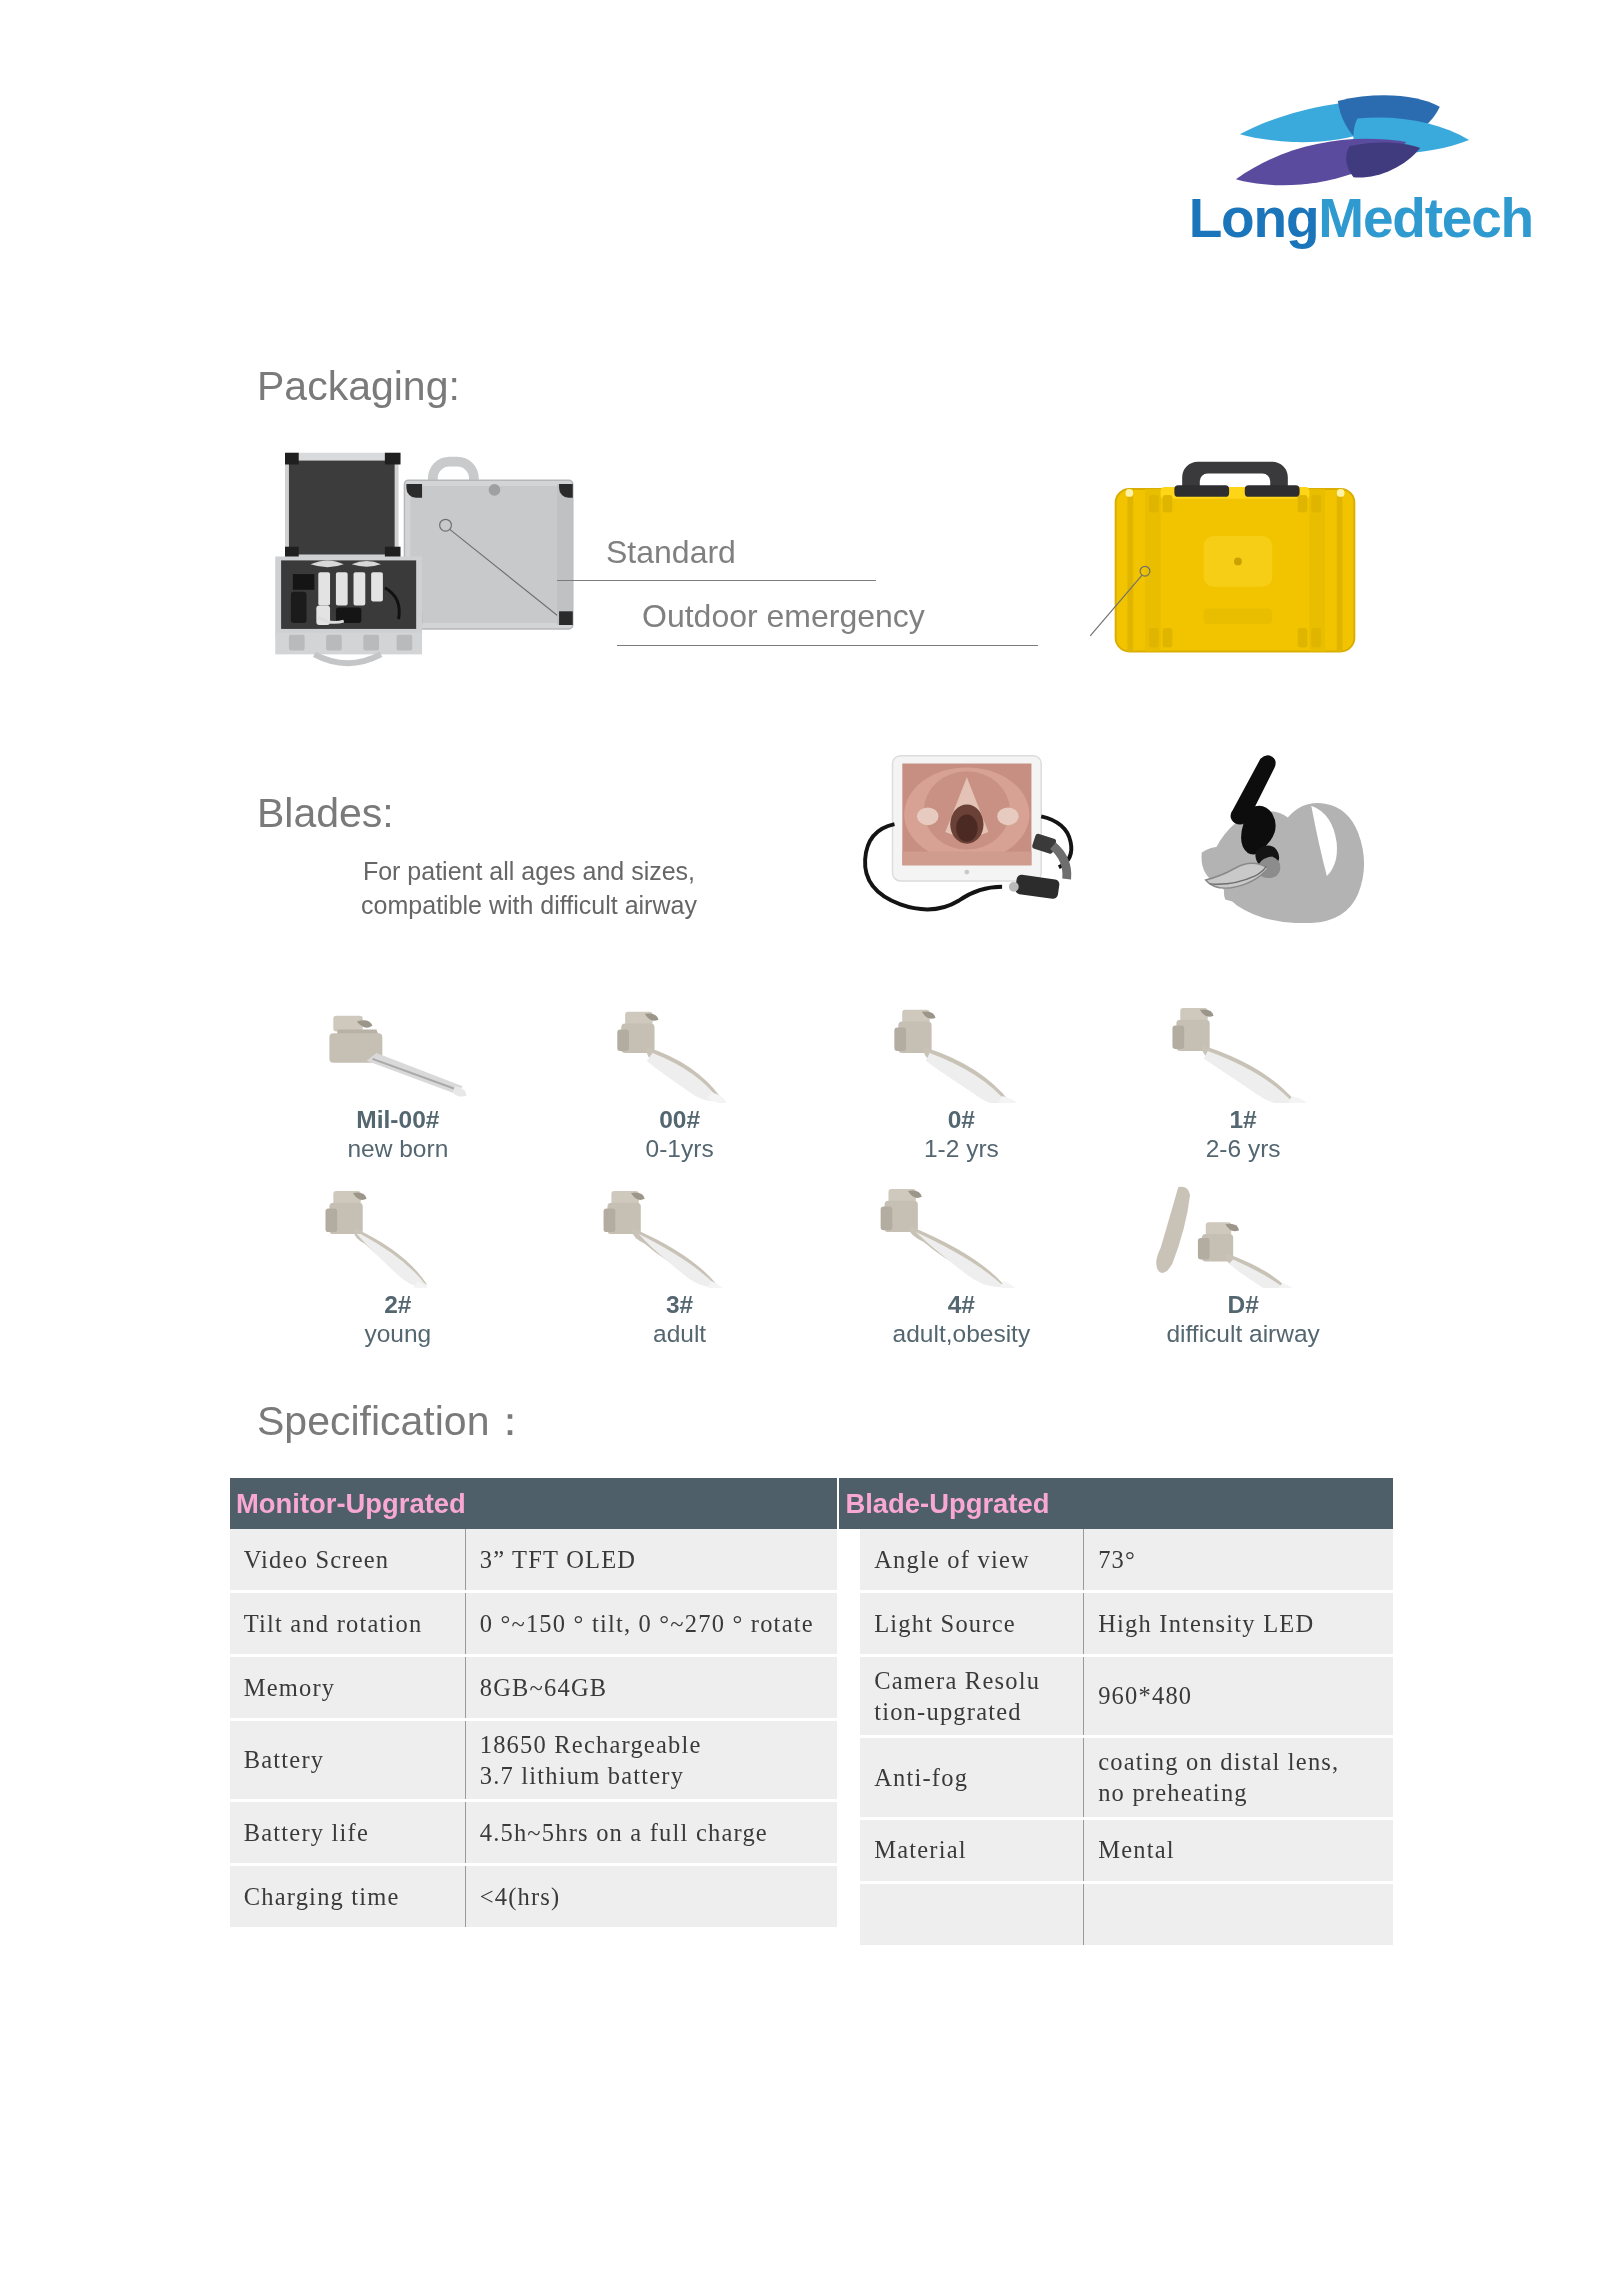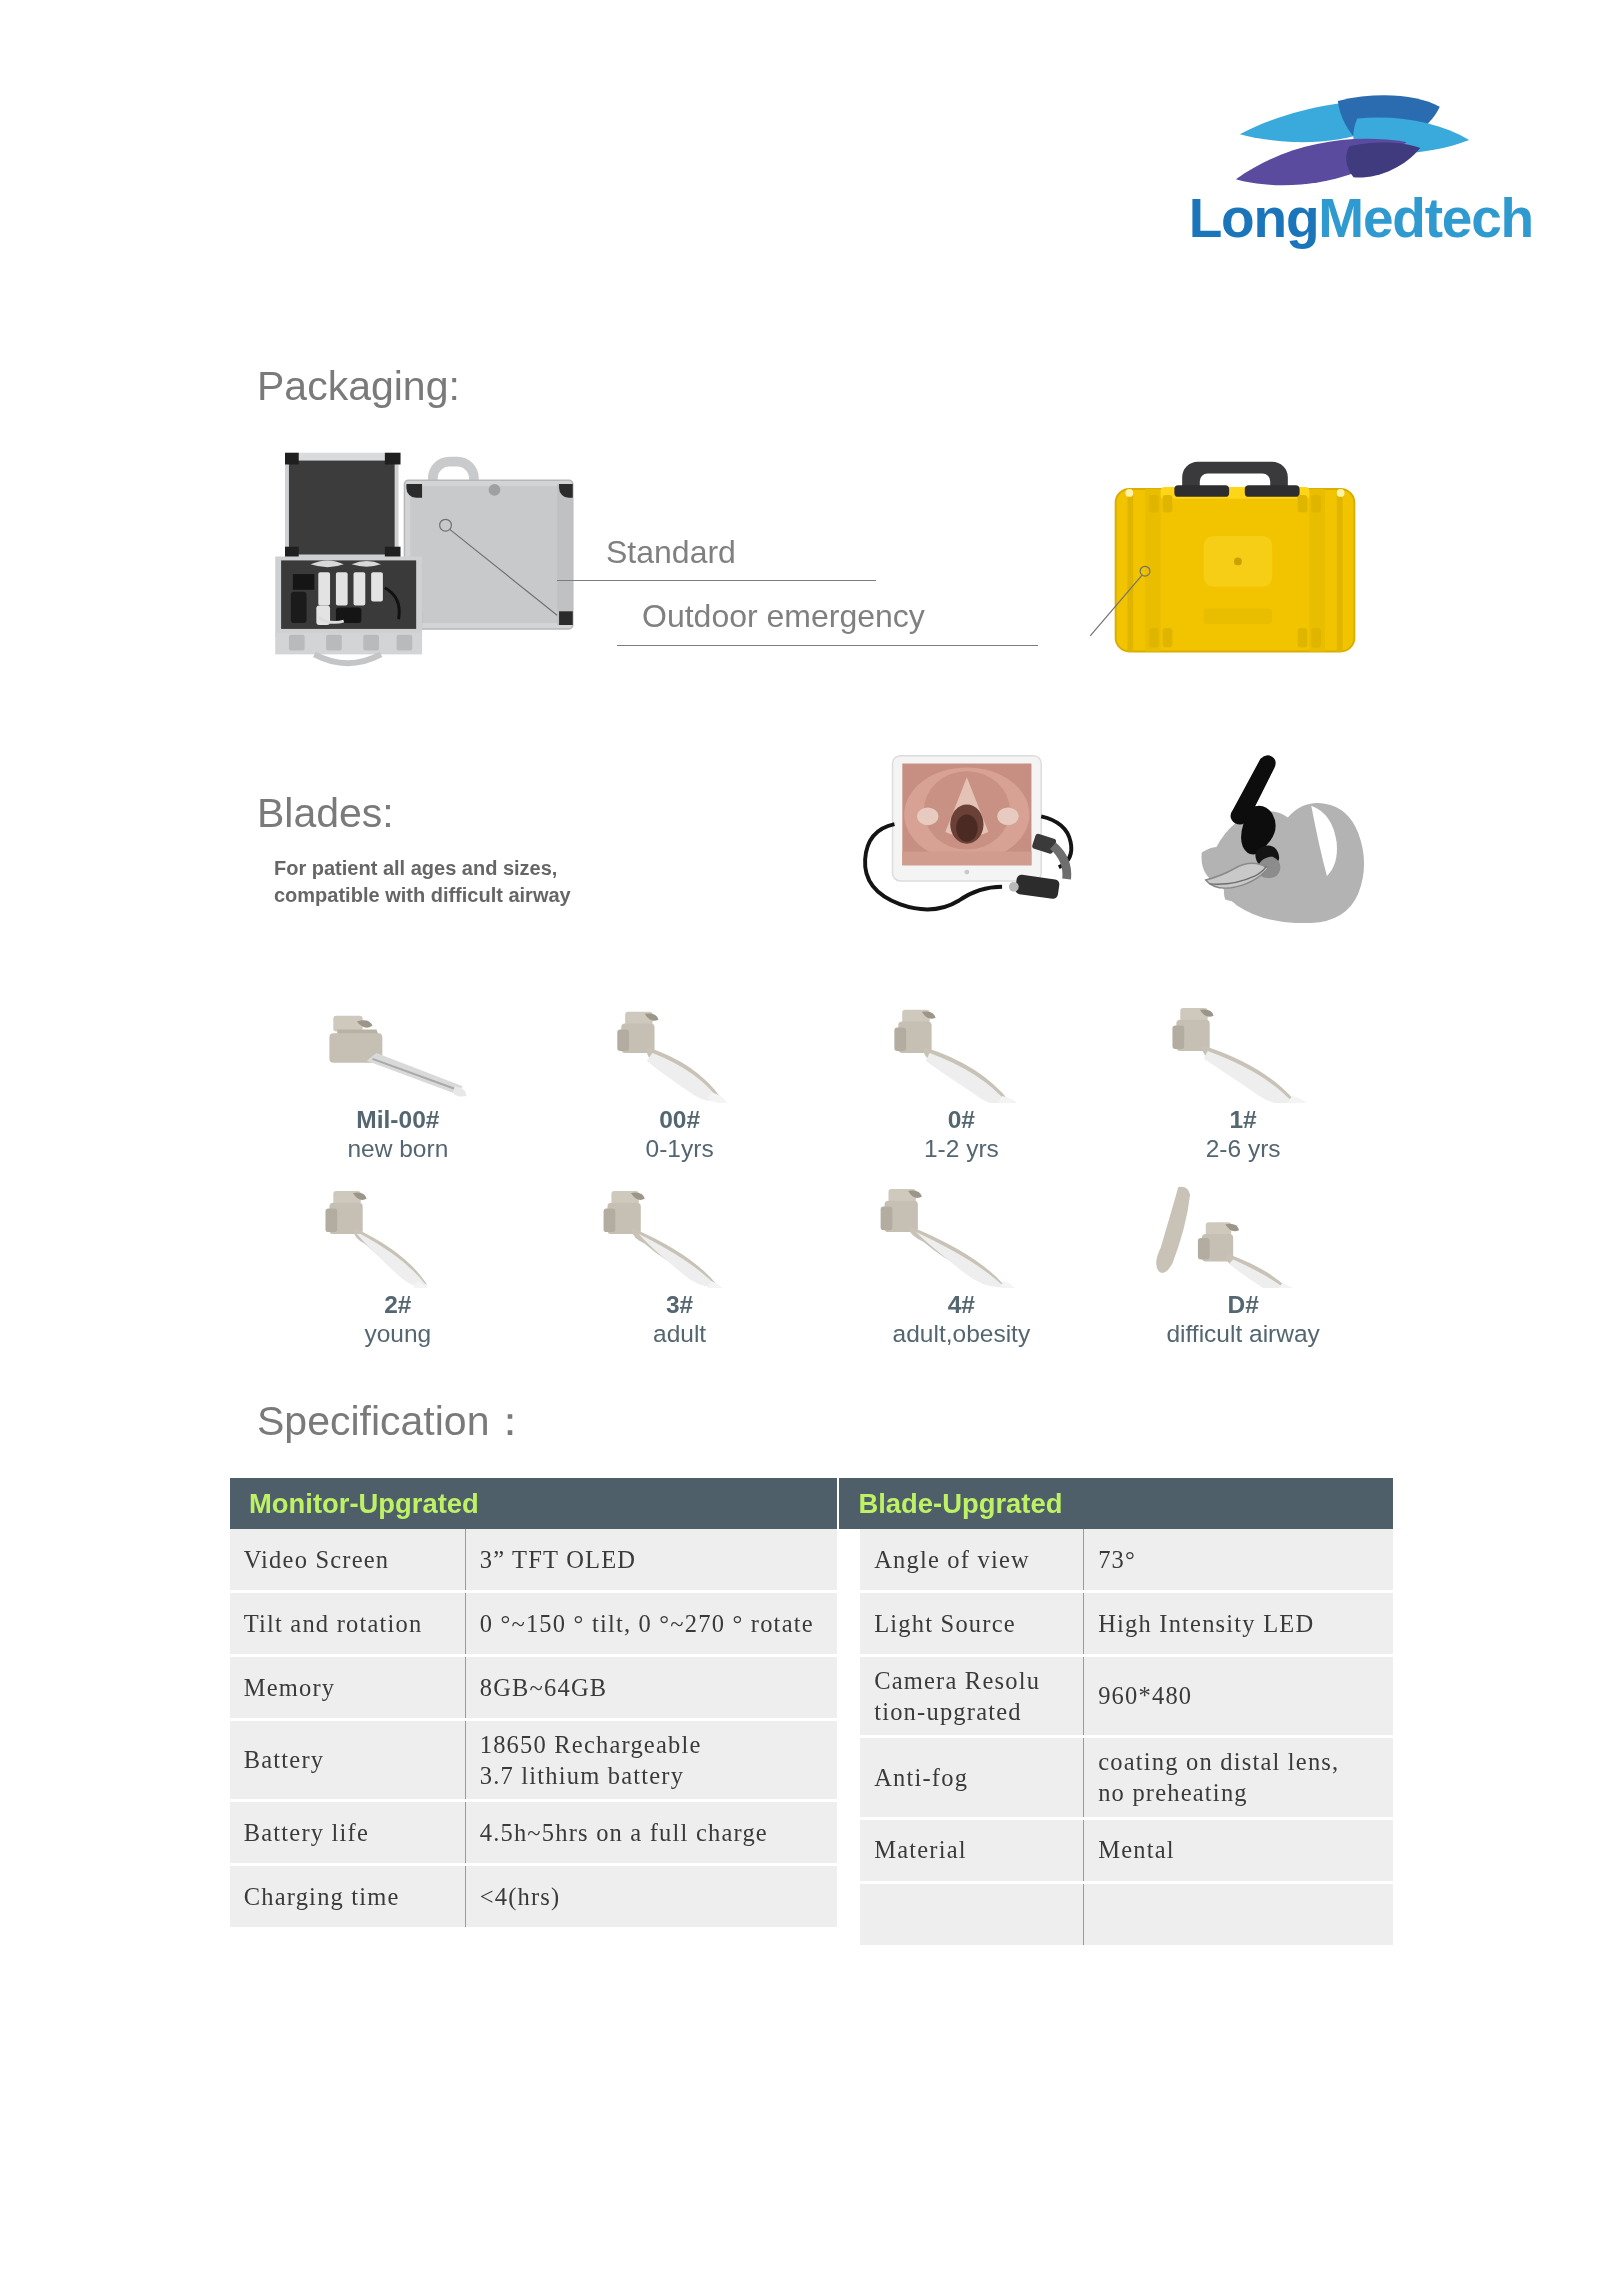--- a/index.html
+++ b/index.html
@@ -57,23 +57,24 @@
   #heading-packaging { left: 257px; top: 363px; }
   #heading-blades    { left: 257px; top: 790px; }
   #heading-spec      { left: 257px; top: 1394px; }
 
   #blades-subtitle {
     position: absolute;
     left: 274px;
     top: 855px;
     width: 510px;
     color: #666666;
-    font-size: 20px;
-    font-weight: bold;
+    font-size: 25px;
+    font-weight: normal;
     line-height: 1.35;
+    text-align: center;
   }
 
   
   #silver-case {
     position: absolute;
     left: 267px;
     top: 441px;
     width: 314px;
     height: 230px;
   }
@@ -165,24 +166,24 @@
     width: 1163px;
   }
   .spec-header-row {
     display: flex;
     background: #4e5f69;
     height: 51px;
   }
   .spec-header-cell {
     display: flex;
     align-items: center;
-    color: #bef264;
+    color: #f9a8d4;
     font-size: 27.4px;
     font-weight: bold;
-    padding-left: 19px;
+    padding-left: 6px;
     box-sizing: border-box;
     white-space: nowrap;
   }
   .spec-header-cell.left  { width: 608px; }
   .spec-header-cell.right { width: 556px; border-left: 2px solid #ffffff; }
 
   .spec-body {
     display: flex;
     width: 100%;
   }

